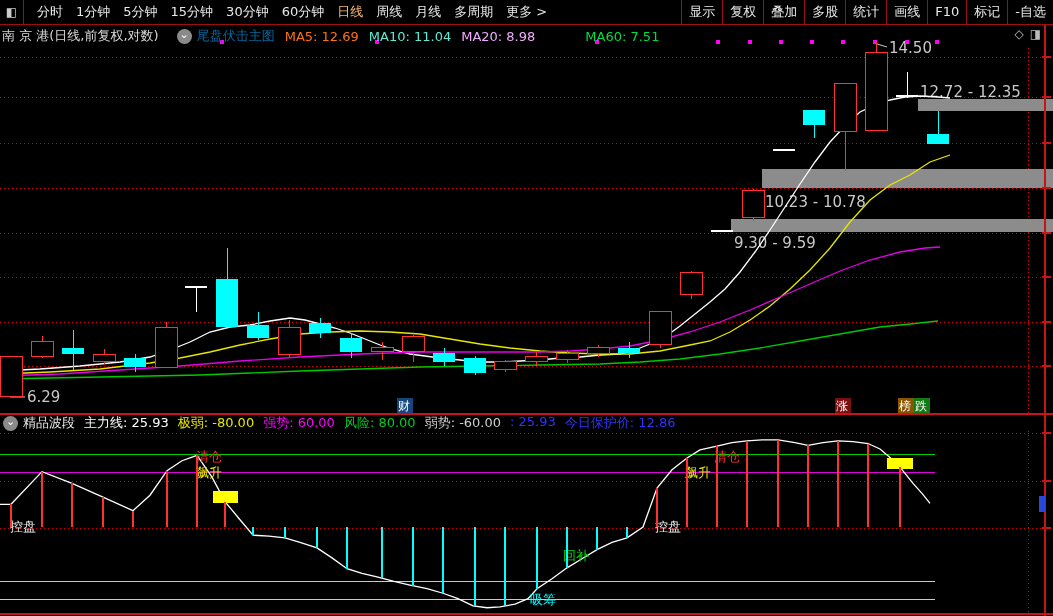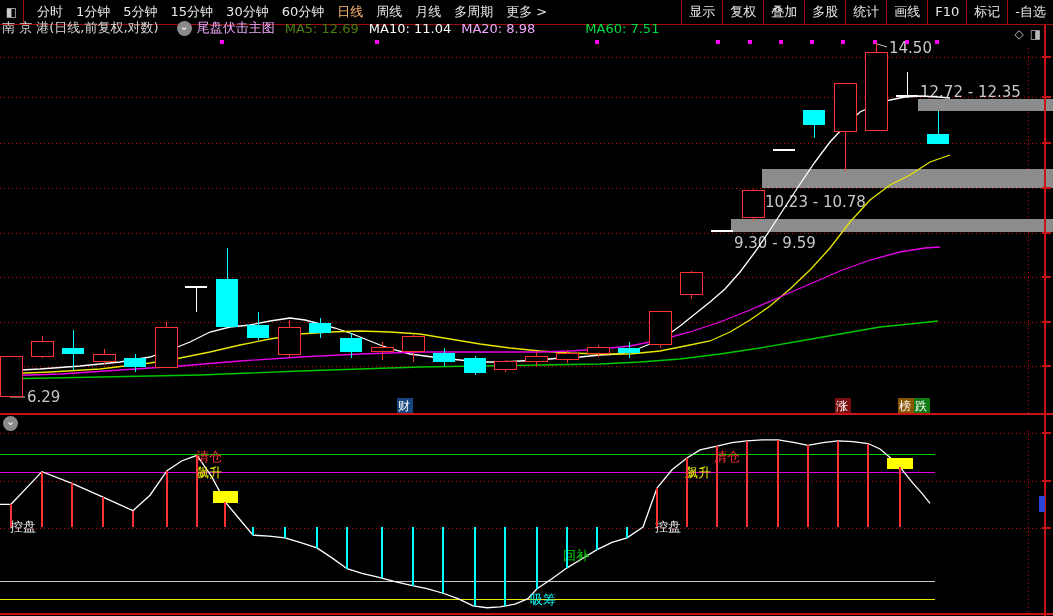--- a/index.html
+++ b/index.html
@@ -1,21 +1,21 @@
 <!DOCTYPE html>
 <html><head>
 <meta charset="utf-8">
 <style>
   html,body{margin:0;padding:0;background:#000;}
   body{width:1053px;height:616px;position:relative;overflow:hidden;
        font-family:"DejaVu Sans","Liberation Sans",sans-serif;color:#ddd;}
   #chart-svg{position:absolute;left:0;top:0;z-index:1;}
   .hrow{position:absolute;left:0;right:0;display:flex;align-items:center;z-index:3;font-size:13px;white-space:nowrap;}
   #row1{top:0;height:24px;background:#000;border-bottom:1px solid #9e0e0e;}
-  #row2{top:17px;height:22px;background:transparent;}
+  #row2{top:25px;height:22px;background:transparent;}
   #subhdr{top:415px;height:16px;background:transparent;}
   .win-icon{display:inline-block;width:23px;text-align:center;color:#ccc;
             border-right:1px solid #9e0e0e;height:24px;line-height:24px;font-size:12px;}
   .tb-item{margin-left:13px;color:#e8e8e8;cursor:default;text-align:right;}
   .tb-item.active{color:#fdba74;}
   .menu{margin-left:auto;display:flex;height:24px;padding-left:46px;}
   .menu-item{border-left:1px solid #9e0e0e;padding:0 7px;line-height:24px;color:#e8e8e8;}
   .circle-ic{display:inline-block;width:15px;height:15px;border-radius:50%;background:#8a8a8a;
              color:#fff;text-align:center;line-height:11px;font-size:11px;margin:0 5px 0 8px;}
   .t{margin-right:10px;}
@@ -228,26 +228,36 @@
       <span class="menu-item">画线</span>
       <span class="menu-item">F10</span>
       <span class="menu-item">标记</span>
       <span class="menu-item">-自选</span>
     </span>
 </div>
 
 <div id="row2" class="hrow">
   <span class="t" style="color:#d8d8d8;margin-left:2px">南 京 港(日线,前复权,对数)</span>
   <span class="circle-ic">⌄</span>
-  <span class="t" style="color:#f0abfc">尾盘伏击主图</span>
+  <span class="t" style="color:#0369a1">尾盘伏击主图</span>
   <span id="ma-values" style="display:flex;">
-      <span class="t" style="color: #4d7c0f;">MA5: 12.69</span>
-      <span class="t" style="color: #ffffff;">MA10: 11.04</span>
+      <span class="t" style="color: #f97316;">MA5: 12.69</span>
+      <span class="t" style="color: #5eead4;">MA10: 11.04</span>
       <span class="t" style="color: #f0abfc;">MA20: 8.98</span>
       <span class="t" style="color: rgb(0, 221, 68); margin-left: 40px;">MA60: 7.51</span>
     </span>
 </div>
 
 <div id="row2-icons"><span>◇</span><span>◨</span></div>
 
 <div id="subhdr" class="hrow">
   <span class="circle-ic" style="margin-left:3px">⌄</span>
+  <span id="sub-items" style="display:flex;">
+      <span class="shseg" style="color: rgb(232, 232, 232);">精品波段</span>
+      <span class="shseg" style="color: rgb(255, 255, 255);">主力线: 25.93</span>
+      <span class="shseg" style="color: rgb(230, 230, 0);">极弱: -80.00</span>
+      <span class="shseg" style="color: rgb(255, 0, 255);">强势: 60.00</span>
+      <span class="shseg" style="color: rgb(0, 204, 34);">风险: 80.00</span>
+      <span class="shseg" style="color: rgb(204, 204, 204);">弱势: -60.00</span>
+      <span class="shseg" style="color: rgb(50, 50, 255);">: 25.93</span>
+      <span class="shseg" style="color: rgb(50, 50, 255);">今日保护价: 12.86</span>
+    </span>
 </div>
 
 </body></html>

